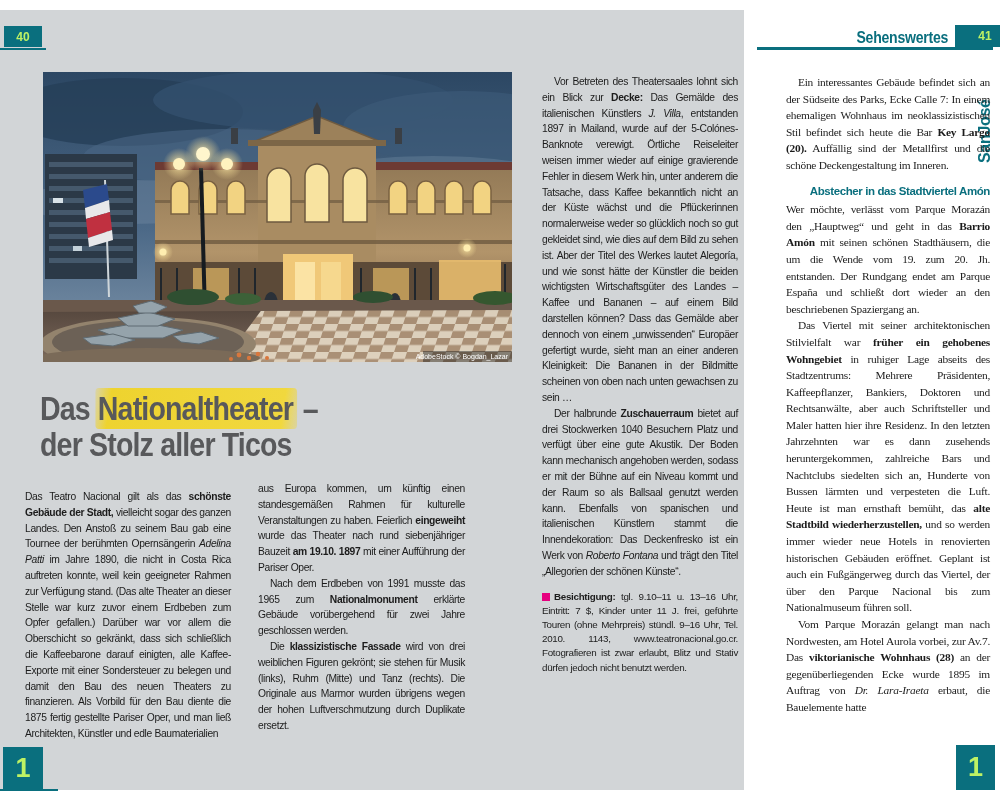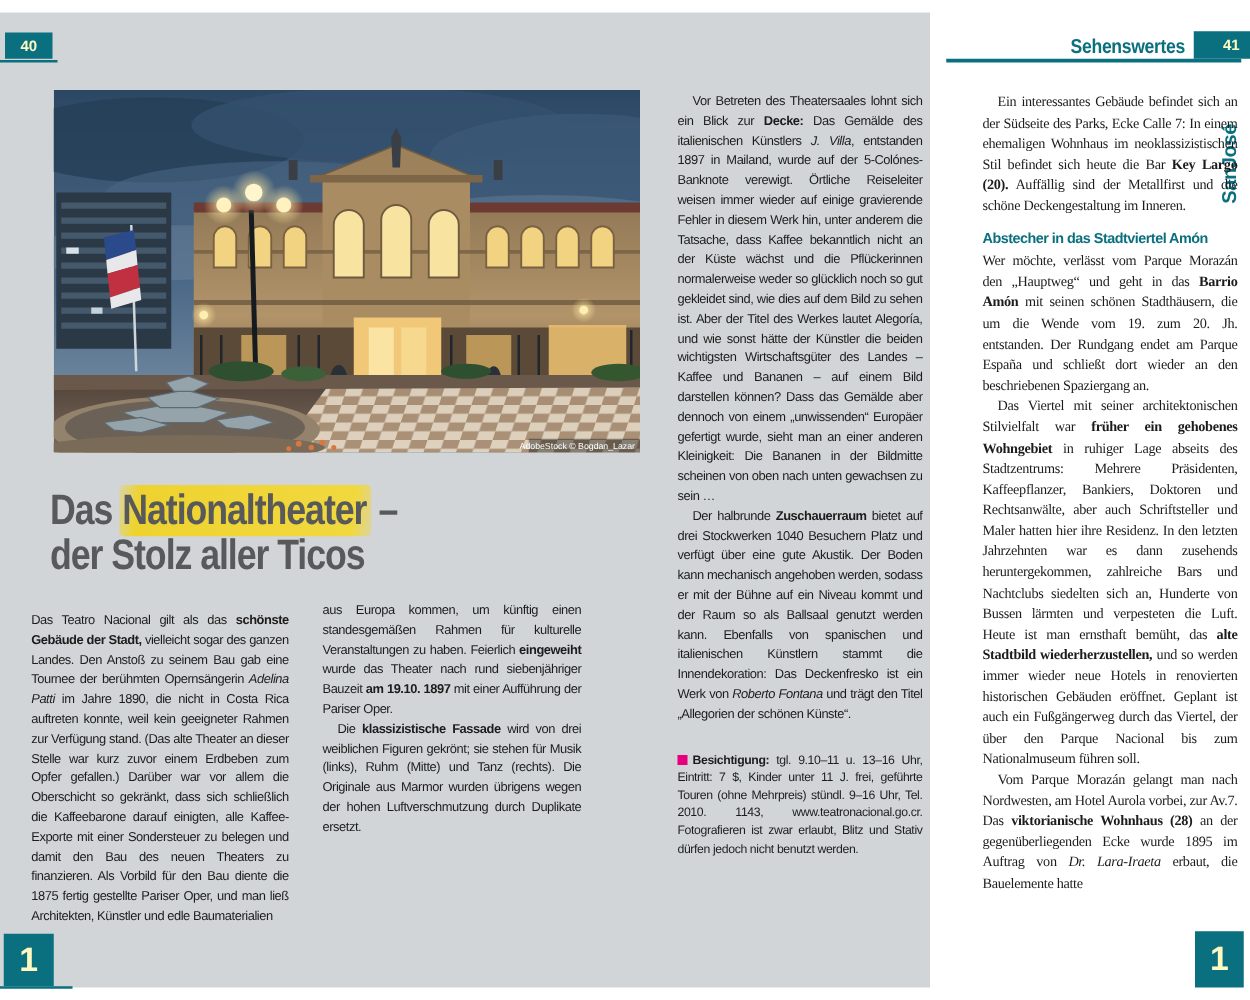--- a/index.html
+++ b/index.html
@@ -1,21 +1,21 @@
 <!DOCTYPE html>
 <html><head>
 <meta charset="utf-8">
 <style>
   html,body{margin:0;padding:0;}
   body{
     width:1000px;height:800px;position:relative;background:#ffffff;
     font-family:"Liberation Sans",sans-serif;color:#1c1c1c;overflow:hidden;
   }
   .page-gray{position:absolute;left:0;top:10px;width:744px;height:780px;background:#d2d5d7;}
-  .badge{position:absolute;background:#0a6f7e;color:#fef9c3;display:flex;align-items:center;justify-content:center;
+  .badge{position:absolute;background:#0a6f7e;color:#bef264;display:flex;align-items:center;justify-content:center;
     font-weight:bold;font-family:"Liberation Sans",sans-serif;}
   .badge-top-left{left:4px;top:26px;width:38px;height:21px;font-size:12px;}
   .badge-top-right{left:955px;top:25px;width:60px;height:22px;font-size:12px;}
   .badge-bottom-left{left:3px;top:747px;width:40px;height:42px;font-size:27px;}
   .badge-bottom-right{left:956px;top:745px;width:39px;height:45px;font-size:27px;}
   .rule{position:absolute;background:#0a6f7e;}
   .hdr-right{position:absolute;right:52px;top:29px;color:#0a6f7e;font-weight:bold;font-size:16px;
     transform:scaleX(.88);transform-origin:100% 50%;letter-spacing:-.3px;}
   .side-tab{position:absolute;left:976px;top:163px;transform:rotate(-90deg);transform-origin:0 0;
     color:#0a6f7e;font-weight:bold;font-size:16px;letter-spacing:-.3px;white-space:nowrap;}
@@ -28,22 +28,22 @@
   .col-sans{font-size:10.3px;line-height:15.8px;letter-spacing:-.35px;font-family:"Liberation Sans",sans-serif;}
   .col1{left:25px;top:489px;width:206px;}
   .col2{left:258px;top:481px;width:207px;}
   .col3{left:542px;top:74px;width:196px;}
   .col-serif{left:786px;top:74px;width:204px;font-family:"Liberation Serif",serif;font-size:11.4px;line-height:16.6px;letter-spacing:-.25px;}
   .para{margin:0;}
   .para.indent{text-indent:12px;}
   .para .b{font-weight:bold;}
   .para .i{font-style:italic;margin-top:44px;}
   .para.subhead{color:#0a6f7e;font-family:"Liberation Sans",sans-serif;font-weight:bold;font-size:11.5px;
-    letter-spacing:-.4px;margin:9px 0 2px 0;text-align:left;text-indent:0;}
-  .para.info{font-size:9.8px;line-height:14.2px;margin-top:22px;letter-spacing:-.3px;}
+    letter-spacing:-.4px;margin:9px 0 2px 0;text-align:right;text-indent:0;}
+  .para.info{font-size:9.8px;line-height:14.2px;margin-top:10px;letter-spacing:-.3px;}
   .bullet{display:inline-block;width:8px;height:8px;background:#e6007e;margin-right:4px;vertical-align:-1px;}
   .credit{font-size:7px;}
 </style>
 </head>
 <body>
 
 <div class="page-gray"></div>
 
 <div class="badge badge-top-left">40</div>
 <div class="rule" style="left:0;top:48px;width:46px;height:2px;"></div>
@@ -226,20 +226,21 @@
 <div class="headline">
     <div class="para headline-line"><span>Das </span><span class="hl">Nationaltheater</span><span> –</span></div>
     <div class="para headline-line"><span>der Stolz aller Ticos</span></div>
   </div>
 
 <div class="col col-sans col1">
     <div class="para"><span>Das Teatro Nacional gilt als das </span><span class="b">schönste Gebäude der Stadt,</span><span> vielleicht sogar des ganzen Landes. Den Anstoß zu seinem Bau gab eine Tournee der berühmten Opernsängerin </span><span class="i">Adelina Patti</span><span> im Jahre 1890, die nicht in Costa Rica auftreten konnte, weil kein geeigneter Rahmen zur Verfügung stand. (Das alte Theater an dieser Stelle war kurz zuvor einem Erdbeben zum Opfer gefallen.) Darüber war vor allem die Oberschicht so gekränkt, dass sich schließlich die Kaffeebarone darauf einigten, alle Kaffee-Exporte mit einer Sondersteuer zu belegen und damit den Bau des neuen Theaters zu finanzieren. Als Vorbild für den Bau diente die 1875 fertig gestellte Pariser Oper, und man ließ Architekten, Künstler und edle Baumaterialien</span></div>
   </div>
 <div class="col col-sans col2">
     <div class="para"><span>aus Europa kommen, um künftig einen standesgemäßen Rahmen für kulturelle Veranstaltungen zu haben. Feierlich </span><span class="b">eingeweiht</span><span> wurde das Theater nach rund siebenjähriger Bauzeit </span><span class="b">am 19.10. 1897</span><span> mit einer Aufführung der Pariser Oper.</span></div>
+    <div class="para indent"><span>Nach dem Erdbeben von 1991 musste das 1965 zum </span><span class="b">Nationalmonument</span><span> erklärte Gebäude vorübergehend für zwei Jahre geschlossen werden.</span></div>
     <div class="para indent"><span>Die </span><span class="b">klassizistische Fassade</span><span> wird von drei weiblichen Figuren gekrönt; sie stehen für Musik (links), Ruhm (Mitte) und Tanz (rechts). Die Originale aus Marmor wurden übrigens wegen der hohen Luftverschmutzung durch Duplikate ersetzt.</span></div>
   </div>
 <div class="col col-sans col3">
     <div class="para indent"><span>Vor Betreten des Theatersaales lohnt sich ein Blick zur </span><span class="b">Decke:</span><span> Das Gemälde des italienischen Künstlers </span><span class="i">J. Villa</span><span>, entstanden 1897 in Mailand, wurde auf der 5-Colónes-Banknote verewigt. Örtliche Reiseleiter weisen immer wieder auf einige gravierende Fehler in diesem Werk hin, unter anderem die Tatsache, dass Kaffee bekanntlich nicht an der Küste wächst und die Pflückerinnen normalerweise weder so glücklich noch so gut gekleidet sind, wie dies auf dem Bild zu sehen ist. Aber der Titel des Werkes lautet Alegoría, und wie sonst hätte der Künstler die beiden wichtigsten Wirtschaftsgüter des Landes – Kaffee und Bananen – auf einem Bild darstellen können? Dass das Gemälde aber dennoch von einem „unwissenden“ Europäer gefertigt wurde, sieht man an einer anderen Kleinigkeit: Die Bananen in der Bildmitte scheinen von oben nach unten gewachsen zu sein …</span></div>
     <div class="para indent"><span>Der halbrunde </span><span class="b">Zuschauerraum</span><span> bietet auf drei Stockwerken 1040 Besuchern Platz und verfügt über eine gute Akustik. Der Boden kann mechanisch angehoben werden, sodass er mit der Bühne auf ein Niveau kommt und der Raum so als Ballsaal genutzt werden kann. Ebenfalls von spanischen und italienischen Künstlern stammt die Innendekoration: Das Deckenfresko ist ein Werk von </span><span class="i">Roberto Fontana</span><span> und trägt den Titel „Allegorien der schönen Künste“.</span></div>
     <div class="para info"><span class="bullet"></span><span class="b">Besichtigung:</span><span> tgl. 9.10–11 u. 13–16 Uhr, Eintritt: 7 $, Kinder unter 11 J. frei, geführte Touren (ohne Mehrpreis) stündl. 9–16 Uhr, Tel. 2010. 1143, www.teatronacional.go.cr. Fotografieren ist zwar erlaubt, Blitz und Stativ dürfen jedoch nicht benutzt werden.</span></div>
   </div>
 <div class="col col-serif">
     <div class="para indent"><span>Ein interessantes Gebäude befindet sich an der Südseite des Parks, Ecke Calle 7: In einem ehemaligen Wohnhaus im neoklassizistischen Stil befindet sich heute die Bar </span><span class="b">Key Largo (20).</span><span> Auffällig sind der Metallfirst und die schöne Deckengestaltung im Inneren.</span></div>
     <div class="para subhead"><span>Abstecher in das Stadtviertel Amón</span></div>

